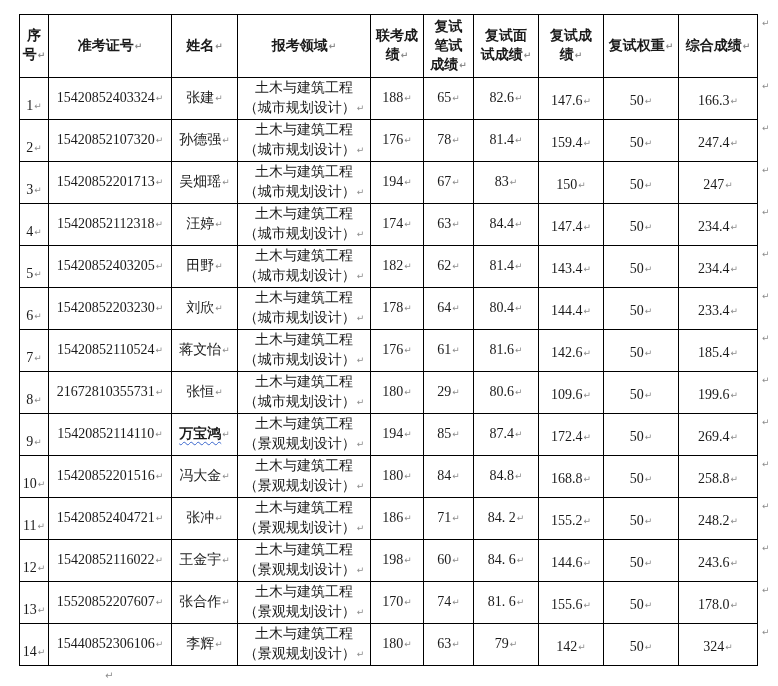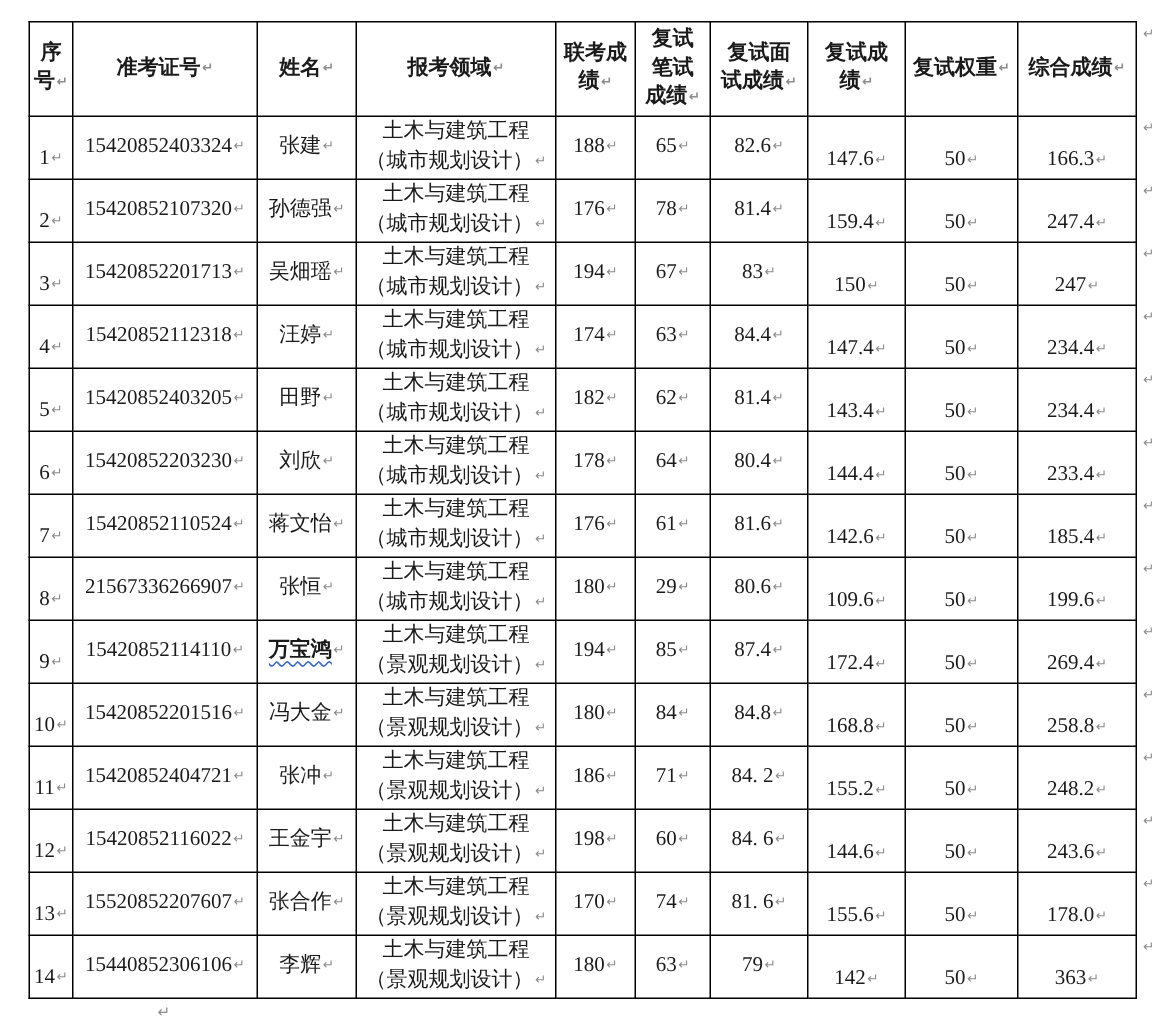--- a/index.html
+++ b/index.html
@@ -37,21 +37,21 @@
   thead th {
     font-weight: bold;
     height: 62px;
     white-space: pre-line;
     line-height: 19px;
   }
   tbody tr { height: 42px; }
   td { line-height: 18px; }
   td.c3 { white-space: pre-line; line-height: 20px; margin-left: 16px; }
   td.c0 { vertical-align: bottom; padding-bottom: 3px; }
-  td.c7, td.c8, td.c9 { vertical-align: bottom; padding-bottom: 2px; }
+  td.c7, td.c8, td.c9 { vertical-align: bottom; padding-bottom: 8px; }
   .pmark {
     font-size: 9px;
     color: #8c8c8c;
     margin-left: 1px;
     position: relative;
     top: -1px;
     font-family: "DejaVu Sans", sans-serif;
   }
   .rowend { position: absolute; margin: 0; }
   .below-mark {
@@ -193,21 +193,21 @@
 （城市规划设计）</span><span class="pmark">↵</span></td>
           <td class="c4"><span class="">176</span><span class="pmark">↵</span></td>
           <td class="c5"><span class="">61</span><span class="pmark">↵</span></td>
           <td class="c6"><span class="">81.6</span><span class="pmark">↵</span></td>
           <td class="c7"><span class="">142.6</span><span class="pmark">↵</span></td>
           <td class="c8"><span class="">50</span><span class="pmark">↵</span></td>
           <td class="c9"><span class="">185.4</span><span class="pmark">↵</span></td>
         </tr>
         <tr>
           <td class="c0"><span class="">8</span><span class="pmark">↵</span></td>
-          <td class="c1"><span class="">21567336266907</span><span class="pmark">↵</span></td>
+          <td class="c1"><span class="">21672810355731</span><span class="pmark">↵</span></td>
           <td class="c2"><span class="">张恒</span><span class="pmark">↵</span></td>
           <td class="c3"><span class="">土木与建筑工程
 （城市规划设计）</span><span class="pmark">↵</span></td>
           <td class="c4"><span class="">180</span><span class="pmark">↵</span></td>
           <td class="c5"><span class="">29</span><span class="pmark">↵</span></td>
           <td class="c6"><span class="">80.6</span><span class="pmark">↵</span></td>
           <td class="c7"><span class="">109.6</span><span class="pmark">↵</span></td>
           <td class="c8"><span class="">50</span><span class="pmark">↵</span></td>
           <td class="c9"><span class="">199.6</span><span class="pmark">↵</span></td>
         </tr>
@@ -280,21 +280,21 @@
           <td class="c0"><span class="">14</span><span class="pmark">↵</span></td>
           <td class="c1"><span class="">15440852306106</span><span class="pmark">↵</span></td>
           <td class="c2"><span class="">李辉</span><span class="pmark">↵</span></td>
           <td class="c3"><span class="">土木与建筑工程
 （景观规划设计）</span><span class="pmark">↵</span></td>
           <td class="c4"><span class="">180</span><span class="pmark">↵</span></td>
           <td class="c5"><span class="">63</span><span class="pmark">↵</span></td>
           <td class="c6"><span class="">79</span><span class="pmark">↵</span></td>
           <td class="c7"><span class="">142</span><span class="pmark">↵</span></td>
           <td class="c8"><span class="">50</span><span class="pmark">↵</span></td>
-          <td class="c9"><span class="">363</span><span class="pmark">↵</span></td>
+          <td class="c9"><span class="">324</span><span class="pmark">↵</span></td>
         </tr>
       </tbody>
   </table>
   <span class="pmark below-mark">↵</span>
 </div>
 
 <span class="pmark rowend" style="left: 762px; top: 17.5px;">↵</span>
 <span class="pmark rowend" style="left: 762px; top: 80.5px;">↵</span>
 <span class="pmark rowend" style="left: 762px; top: 122.5px;">↵</span>
 <span class="pmark rowend" style="left: 762px; top: 164.5px;">↵</span>

